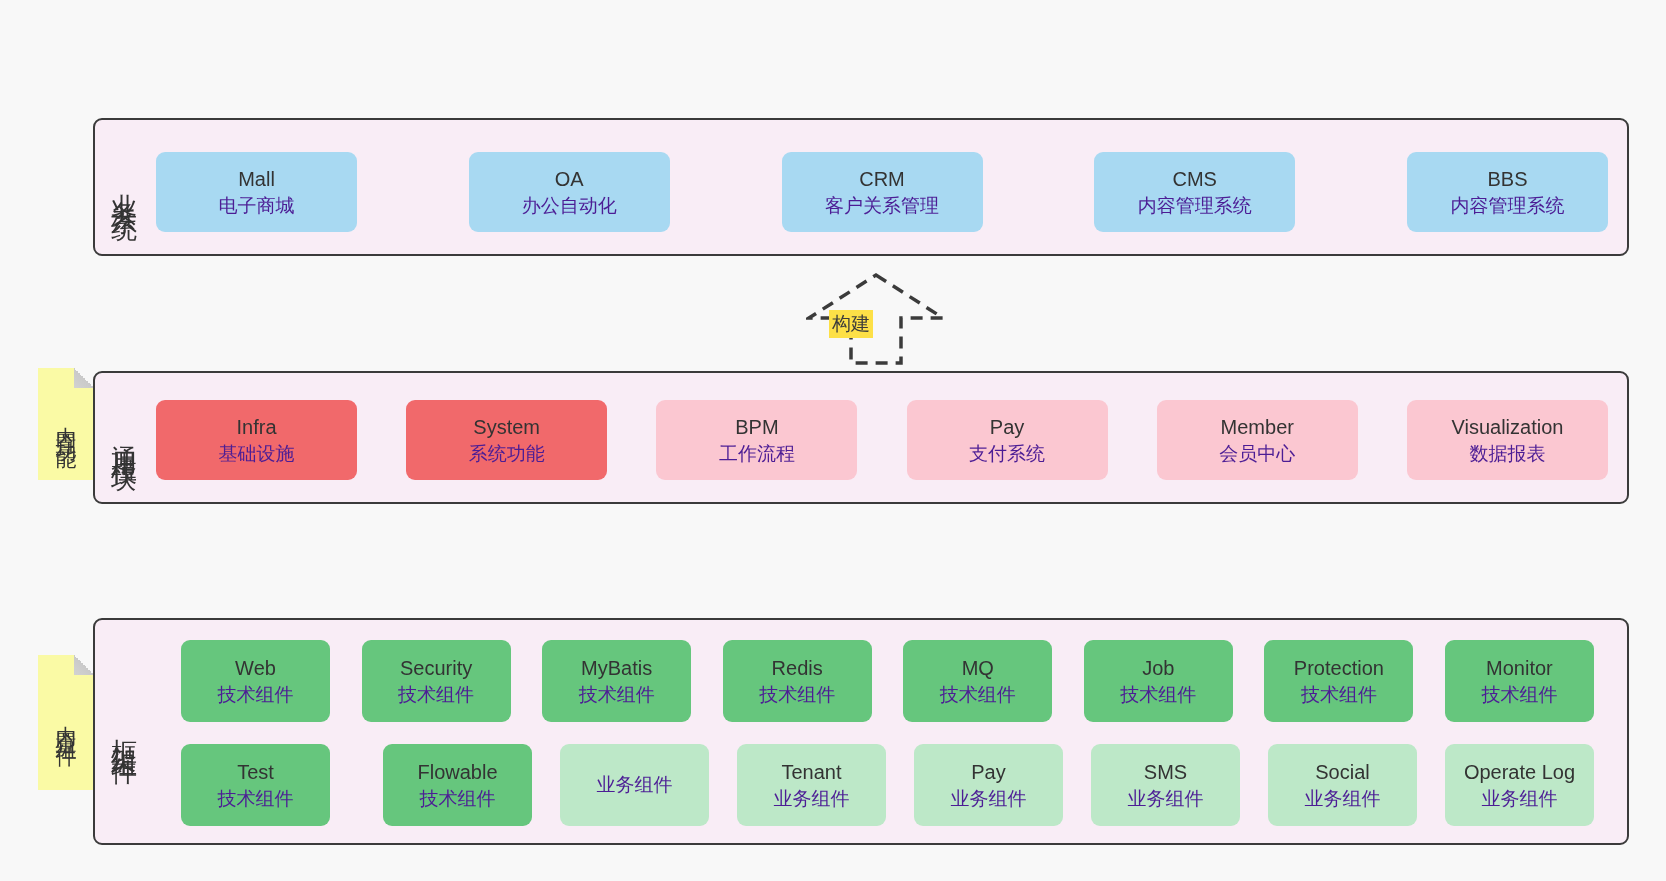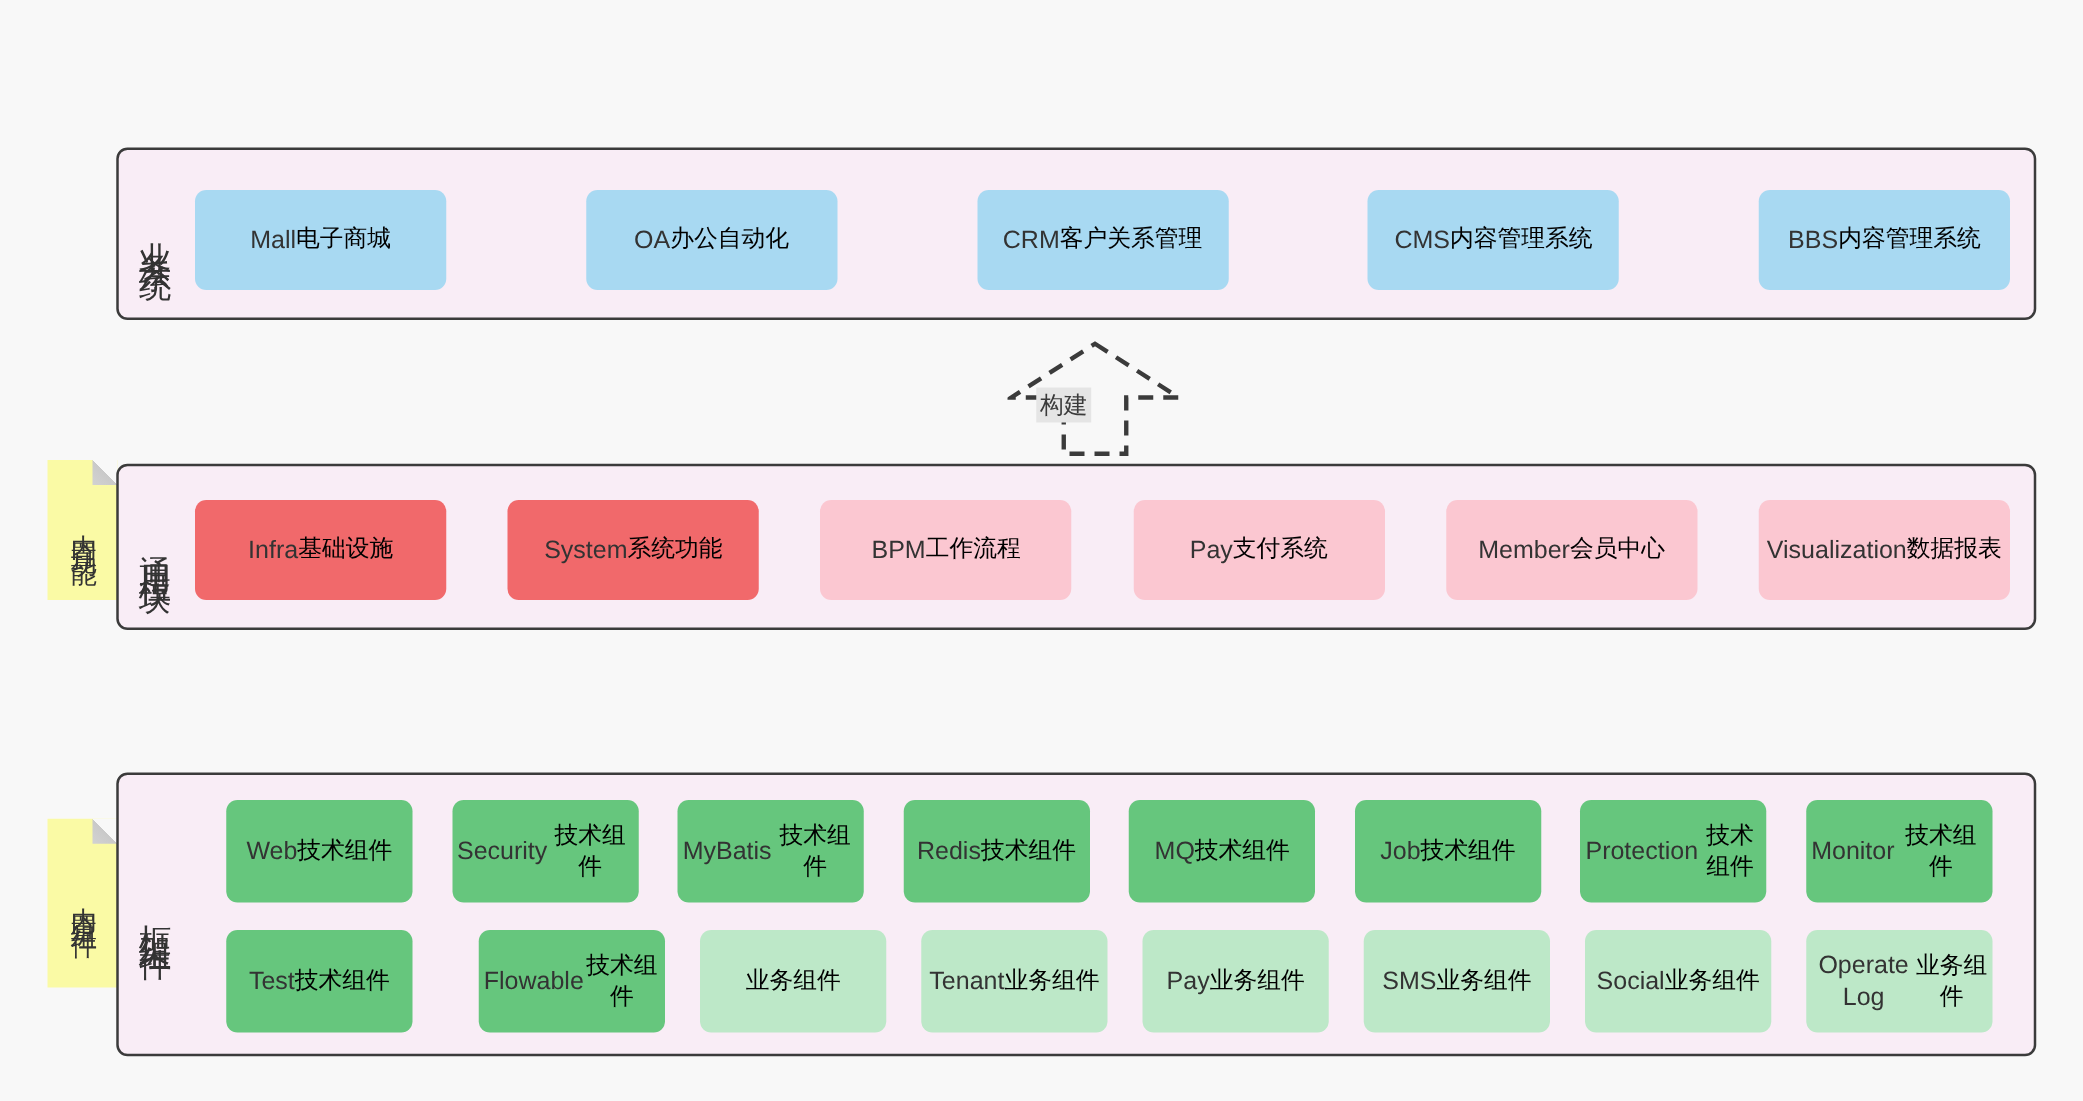--- a/index.html
+++ b/index.html
@@ -21,28 +21,28 @@
     writing-mode:vertical-rl; text-orientation:upright;
     font-size:26px; letter-spacing:7px; color:#333;
   }
   .row {
     display:flex; justify-content:space-between;
     padding-left:61px; box-sizing:border-box;
   }
   .row.cols6 { padding-right:19px; }
   .row.cols8 { padding-right:33px; }
   .box {
-    border-radius:9px; display:flex; flex-direction:row;
+    border-radius:9px; display:flex; flex-direction:column;
     justify-content:center; align-items:center; text-align:center;
     box-sizing:border-box; padding:2px 4px;
   }
   .cols6 .box { width:201px; height:80px; }
   .cols8 .box { width:149px; height:82px; }
   .box .t { font-size:20px; line-height:1.32; color:#333; }
-  .box .s { font-size:19px; line-height:1.32; color:#000000; }
+  .box .s { font-size:19px; line-height:1.32; color:#4c1d95; }
   .c-blue      { background:#a8d9f2; }
   .c-red       { background:#f1696b; }
   .c-pink      { background:#fbc7d1; }
   .c-green     { background:#66c67d;margin-left:25px; }
   .c-lightgreen{ background:#bde8c8; }
   
   .note {
     position:absolute; left:38px; width:56px; background:#fafaa5; z-index:0;
     display:flex; align-items:center; justify-content:center;
   }
@@ -52,21 +52,21 @@
   }
   .note .fold {
     position:absolute; top:0; right:0; width:20px; height:20px;
     background:linear-gradient(225deg,#f8f8f8 0%,#f8f8f8 50%,#c9c9c9 50%,#d2d2d2 100%);
   }
   
   .arrow { position:absolute; width:140px; height:94px; z-index:2; }
   .arrow svg { position:absolute; left:0; top:0; }
   .arrow .alabel {
     position:absolute; left:23px; top:38px;
-    background:#e5e5e5; padding:1px 3px;
+    background:#fde047; padding:1px 3px;
     font-size:19px; color:#3b3b3b; white-space:nowrap;
   }
 </style>
 </head>
 <body>
 
 <div class="page">
 
   <div class="note" style="top:368px; height:112px;">
     <span class="fold"></span>

